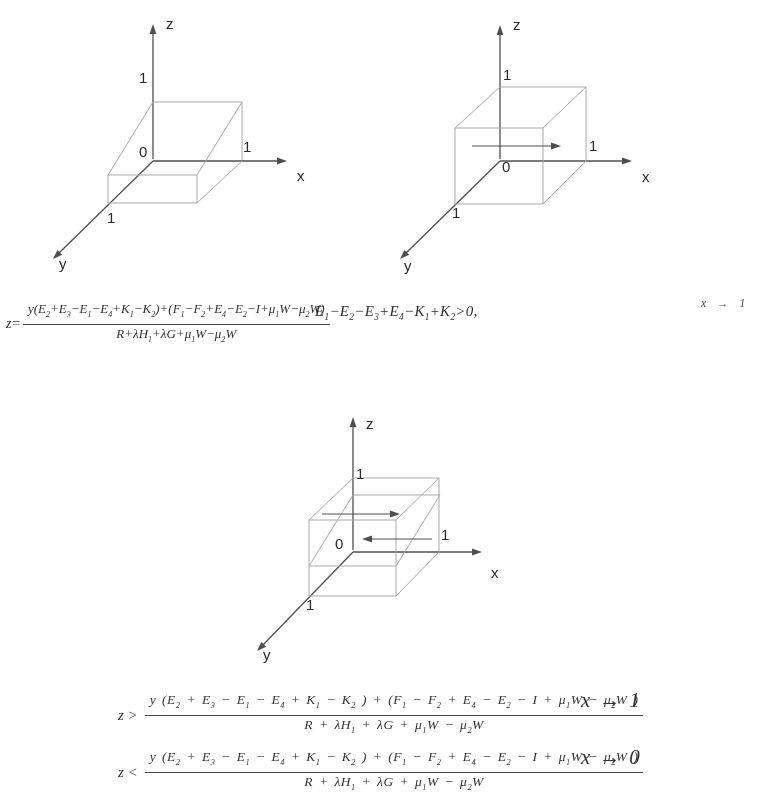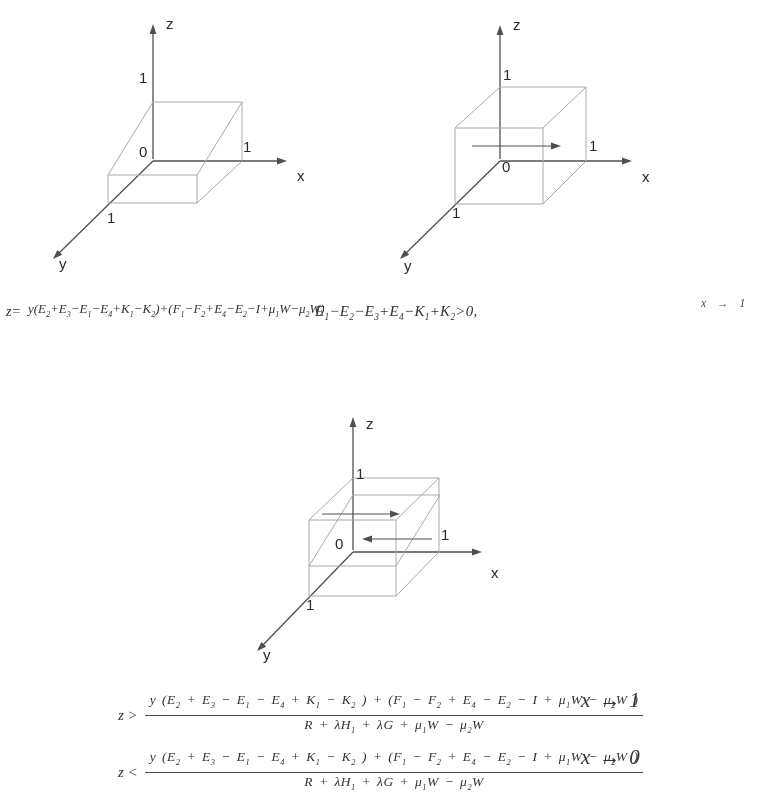--- a/index.html
+++ b/index.html
@@ -130,20 +130,21 @@
     <text x="491" y="578">x</text>
     <text x="306" y="610">1</text>
     <text x="263" y="660">y</text>
   </g>
 </svg>
 
 <div class="eqrow math" style="left:6px;top:301px;font-size:13px;gap:2px;">
   <span style="font-size:14px;">z=</span>
   <span class="frac">
     <span class="num" style="line-height:16px;">y(E<sub>2</sub>+E<sub>3</sub>−E<sub>1</sub>−E<sub>4</sub>+K<sub>1</sub>−K<sub>2</sub>)+(F<sub>1</sub>−F<sub>2</sub>+E<sub>4</sub>−E<sub>2</sub>−I+μ<sub>1</sub>W−μ<sub>2</sub>W)</span>
+    <span class="den" style="line-height:16px;">R+λH<sub>1</sub>+λG+μ<sub>1</sub>W−μ<sub>2</sub>W</span>
   </span>
 </div>
 
 <div class="eqrow math" style="left:315px;top:302px;font-size:15px;line-height:18px;gap:18px;letter-spacing:0.3px;">
   <span>E<sub>1</sub>−E<sub>2</sub>−E<sub>3</sub>+E<sub>4</sub>−K<sub>1</sub>+K<sub>2</sub>&gt;0,</span>
 </div>
 
 <div class="limit math" style="left:701px;top:297px;font-size:11.5px;gap:11px;color:#4a4a4a;">
   <span>x</span>
   <span style="font-style:normal;">→</span>

